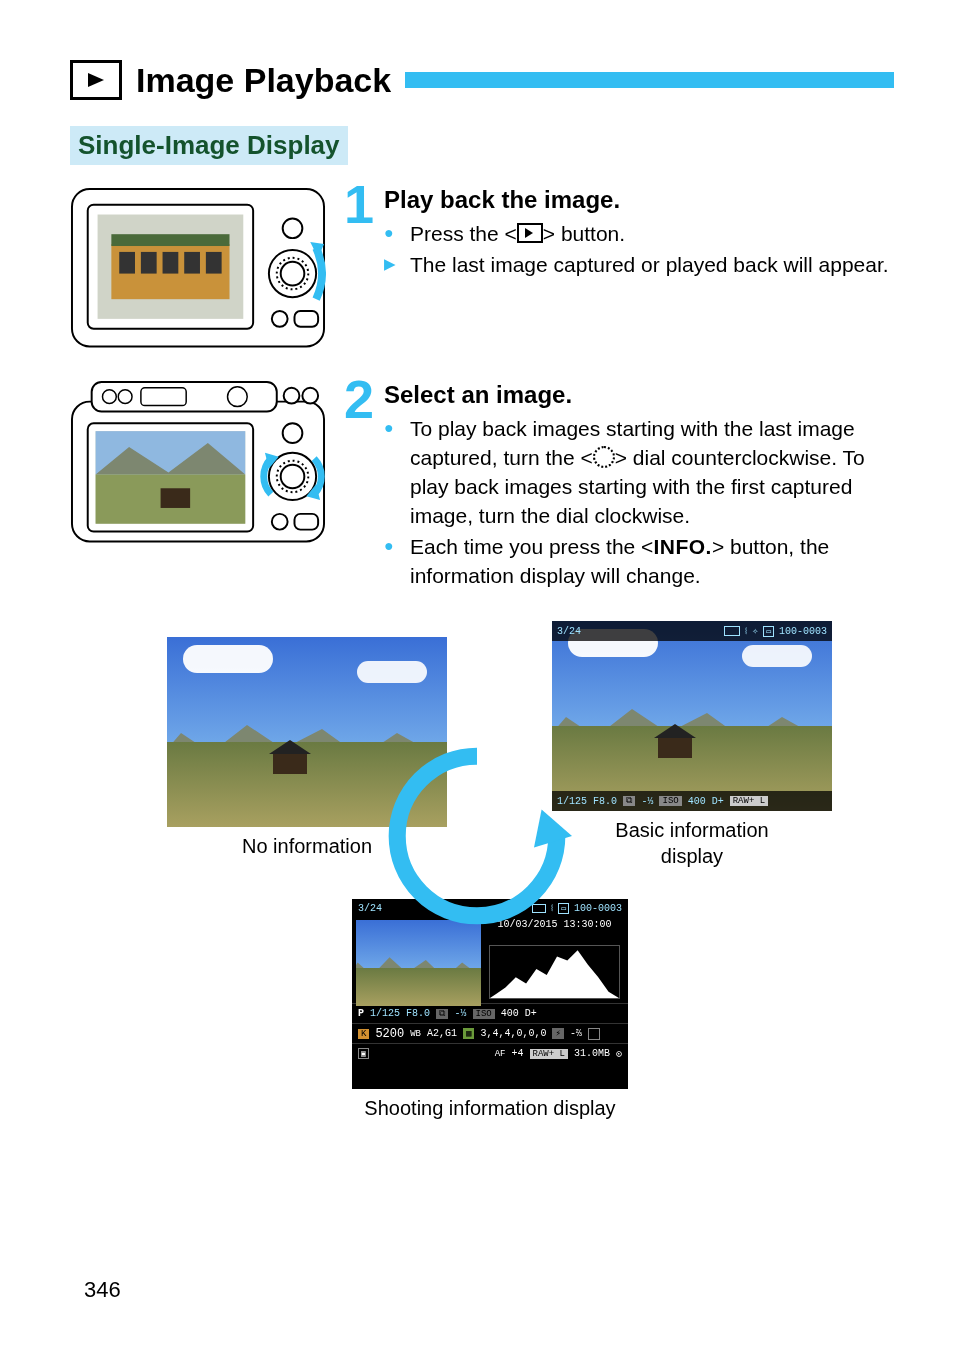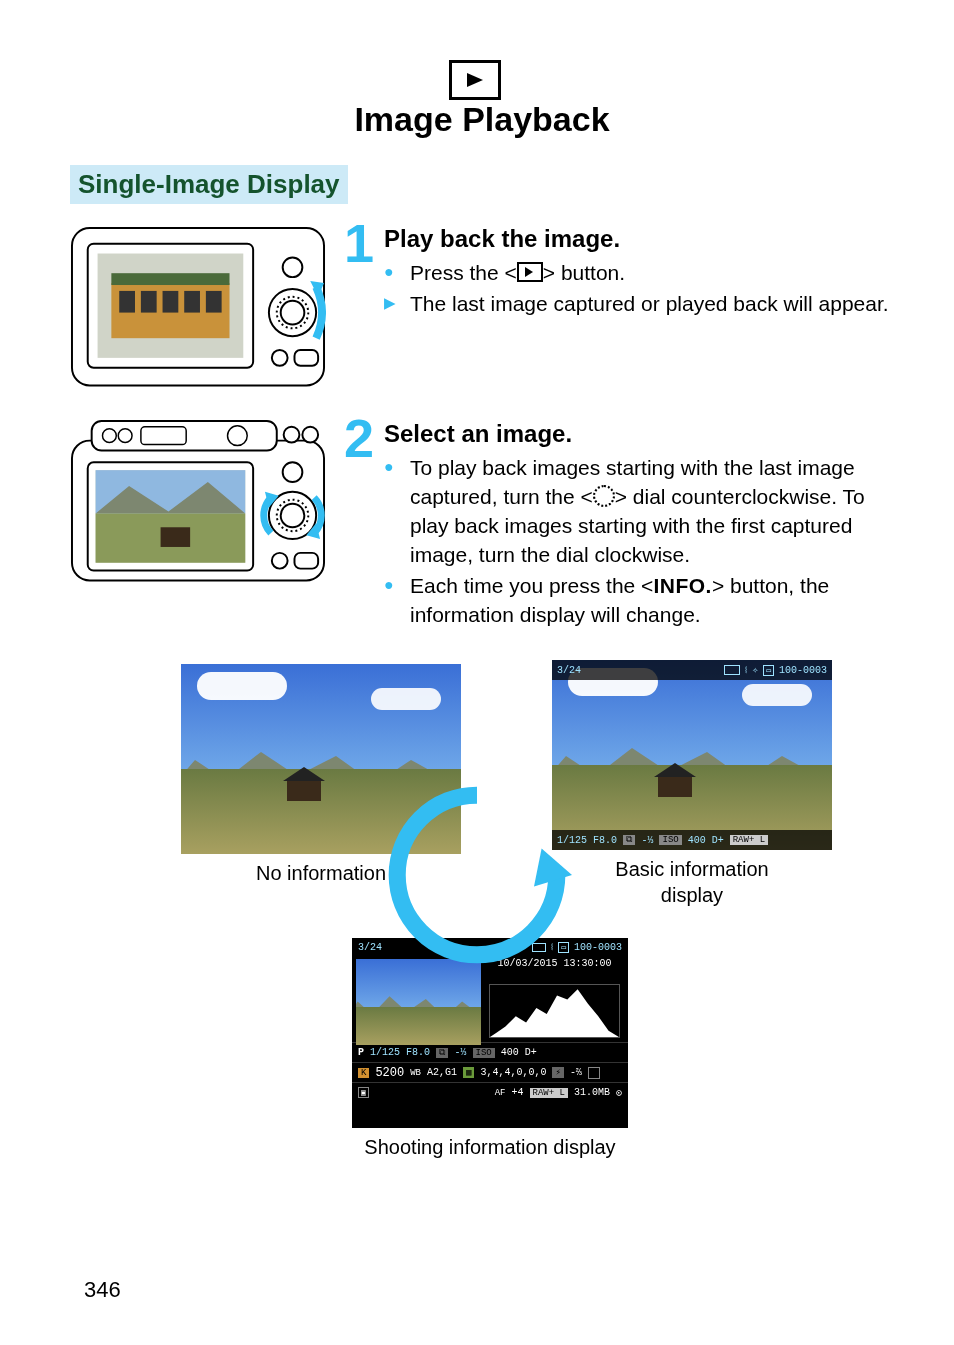--- a/index.html
+++ b/index.html
@@ -13,21 +13,20 @@
   .page {
     padding: 60px 60px 40px 70px;
     box-sizing: border-box;
     min-height: 1345px;
     position: relative;
   }
   .title-row {
     display: flex;
     align-items: center;
     margin-bottom: 26px;
-    flex-direction: column;
   }
   .play-icon-box {
     width: 46px;
     height: 34px;
     border: 3px solid #000;
     display: inline-flex;
     align-items: center;
     justify-content: center;
     margin-right: 14px;
   }
@@ -186,21 +185,21 @@
     font-family: "Courier New", monospace;
   }
   .badge { background:#888; color:#000; padding:0 3px; font-size:9px;}
   .badge.raw { background:#ccc; color:#000;}
   .caption {
     text-align: center;
     font-size: 20px;
     margin-top: 6px;
     line-height: 1.3;
   }
-  .screen.noinfo { left: 55px; top: 4px; margin-left: 14px; }
+  .screen.noinfo { left: 55px; top: 16px; }
   .screen.basic  { right: 20px; top: 0; }
   .screen.shooting { left: 240px; top: 278px; width: 276px; }
 
   .shooting .screen-img { height: 190px; }
   .shoot-inner {
     position:absolute; inset:0; background:#000; color:#fff;
     font-size:10px; font-family:"Courier New",monospace;
   }
   .shoot-top { height:18px; display:flex; justify-content:space-between; align-items:center; padding:2px 6px; box-sizing:border-box; color:#9fe3ff;}
   .shoot-mid { height:86px; display:flex; }

